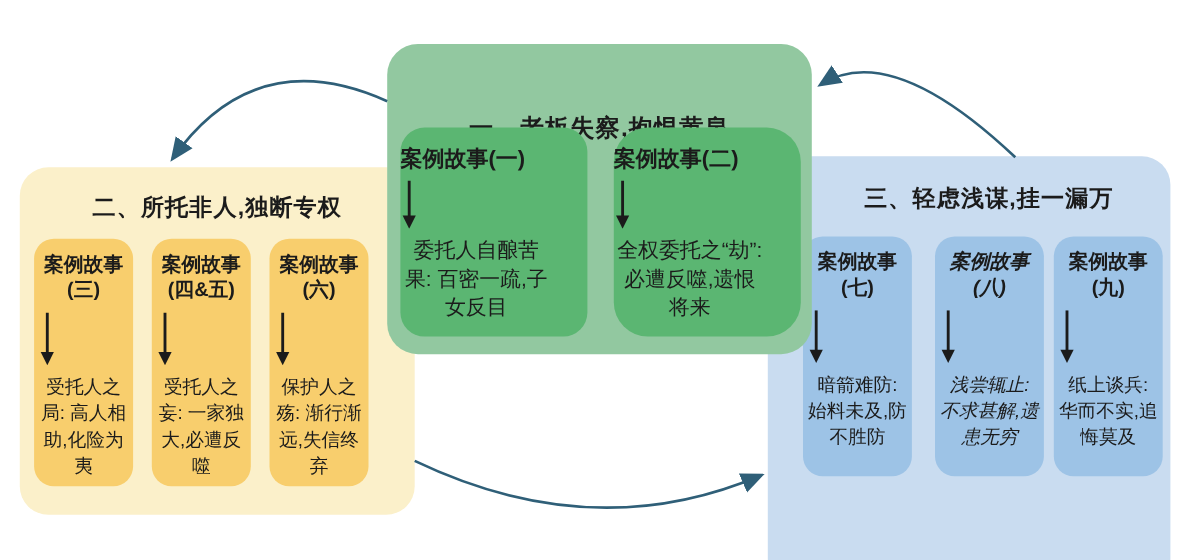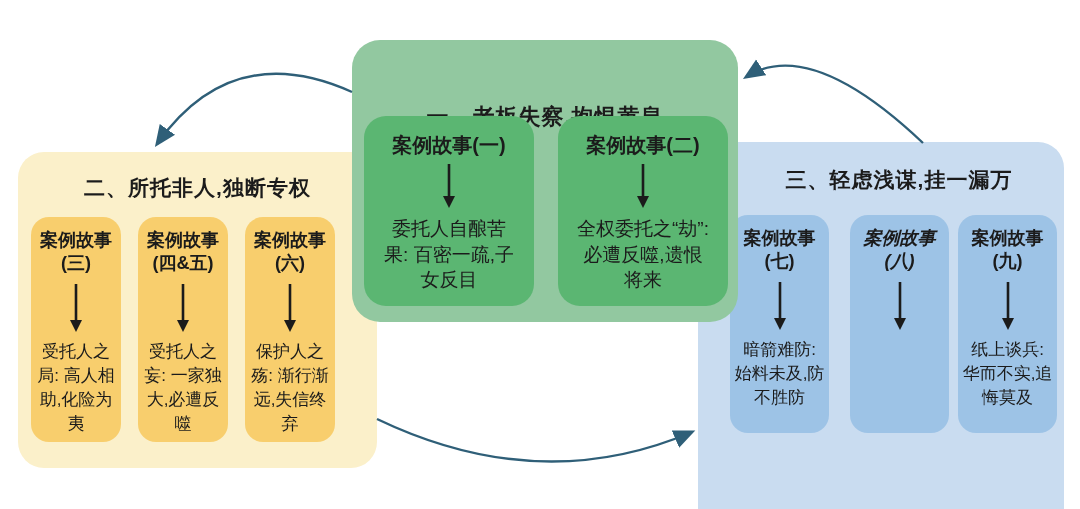--- a/index.html
+++ b/index.html
@@ -27,29 +27,29 @@
   .panel-title{
     position:absolute;left:0;right:0;text-align:center;
     font-weight:bold;letter-spacing:1px;
   }
   .panel-green .panel-title{top:62px;font-size:22px;}
   .panel-yellow .panel-title{top:22px;font-size:21px;}
   .panel-blue .panel-title{top:24px;left:44px;right:8px;font-size:21px;}
 
   .card{
     position:absolute;box-sizing:border-box;
-    display:flex;flex-direction:column;align-items:center;
+    display:flex;flex-direction:column;align-items:flex-start;
     text-align:center;
   }
   .card-green{
     top:76px;width:170px;height:190px;
     background:var(--green-inner);border-radius:22px;padding-top:16px;
   }
   .card-g1{left:12px;}
-  .card-g2{left:206px;}
+  .card-g2{left:206px;border-radius:31px;}
   .card-green .card-title{font-size:20px;font-weight:bold;line-height:1.3;}
   .card-green .card-body{
     font-size:19px;font-weight:500;line-height:1.35;max-width:138px;
     margin-top:4px;line-break:strict;
   }
   .card-green .down-arrow-wrap{margin:6px 0 4px 0;}
 
   .card-yellow{
     top:65px;width:90px;height:225px;
     background:var(--yellow-inner);border-radius:18px;padding:12px 4px 0 4px;
@@ -138,20 +138,21 @@
     </div>
 
     <div class="card card-blue card-b2">
       <div class="card-title">案例故事(八)</div>
       <span class="down-arrow-wrap">
         <svg width="16" height="48" viewBox="0 0 16 48">
             <line class="card-arrow-line" x1="8" y1="0" x2="8" y2="37"></line>
             <polygon class="card-arrow-head" points="2,36 14,36 8,48"></polygon>
           </svg>
       </span>
+      <div class="card-body">浅尝辄止: 不求甚解,遗患无穷</div>
     </div>
 
     <div class="card card-blue card-b3">
       <div class="card-title">案例故事(九)</div>
       <span class="down-arrow-wrap">
         <svg width="16" height="48" viewBox="0 0 16 48">
             <line class="card-arrow-line" x1="8" y1="0" x2="8" y2="37"></line>
             <polygon class="card-arrow-head" points="2,36 14,36 8,48"></polygon>
           </svg>
       </span>

